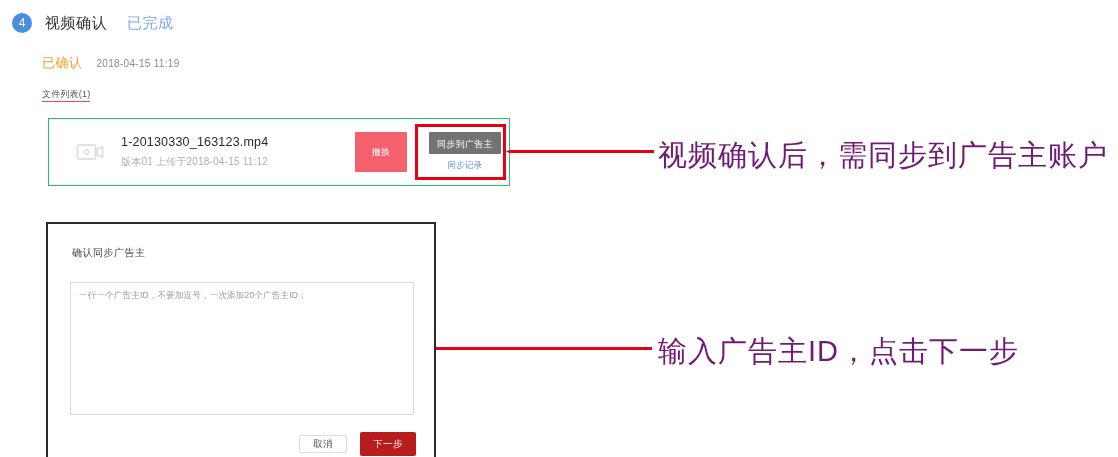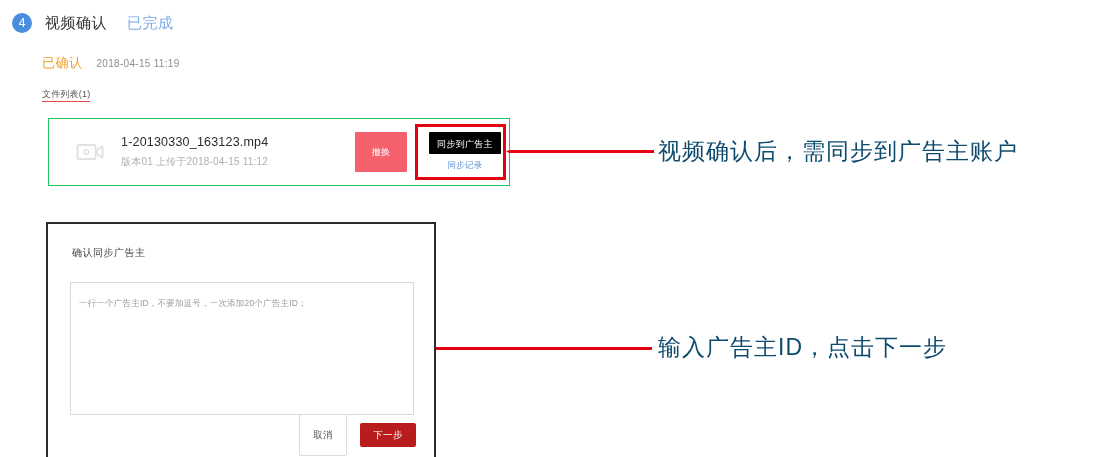--- a/index.html
+++ b/index.html
@@ -142,21 +142,21 @@
   }
   .sync-block {
     position: relative;
     margin-left: 22px;
     width: 72px;
     display: flex;
     flex-direction: column;
     align-items: center;
   }
   .btn-sync {
-    background: #000000;
+    background: #737373;
     color: #ffffff;
     font-size: 9px;
     width: 72px;
     height: 22px;
     line-height: 22px;
     text-align: center;
     border: none;
     border-radius: 1px;
     letter-spacing: .3px;
     cursor: pointer;
@@ -192,22 +192,22 @@
   }
   .anno-arrow-2 {
     position: absolute;
     left: 396px;
     top: 347px;
     width: 256px;
     height: 3px;
   }
   .anno-text {
     position: absolute;
-    font-size: 23px;
-    color: #0c4a6e;
+    font-size: 29px;
+    color: #701a75;
     white-space: nowrap;
     letter-spacing: 1px;
   }
   .anno-text-1 { left: 658px; top: 136px; }
   .anno-text-2 { left: 658px; top: 332px; }
 
   
   .dialog {
     position: absolute;
     left: 46px;
@@ -226,40 +226,40 @@
   }
   .dialog-textarea {
     position: absolute;
     left: 22px;
     top: 58px;
     width: 344px;
     height: 133px;
     box-sizing: border-box;
     border: 1px solid #d9d9d9;
     background: #ffffff;
-    padding: 15px 8px;
+    padding: 7px 8px;
     font-size: 8.5px;
     color: #9a9a9a;
     font-family: inherit;
     letter-spacing: .2px;
     resize: none;
     line-height: 1.4;
     outline: none;
   }
   .dialog-textarea::placeholder { color: #9a9a9a; }
   .dialog-footer {
     position: absolute;
     right: 18px;
     bottom: 14px;
     display: flex;
     align-items: center;
   }
   .btn-cancel {
     width: 48px;
-    height: 42px;
+    height: 18px;
     font-size: 9.5px;
     color: #555555;
     background: #ffffff;
     border: 1px solid #dcdcdc;
     border-radius: 2px;
     cursor: pointer;
     font-family: inherit;
     letter-spacing: .3px;
   }
   .btn-next {

